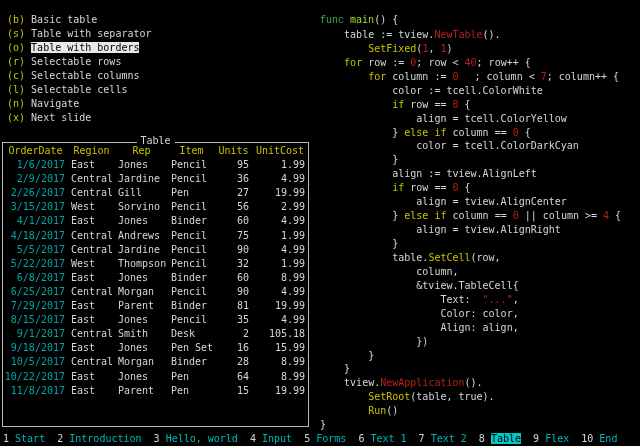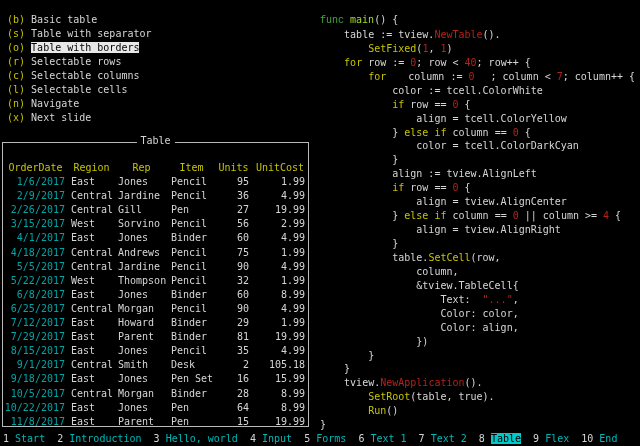--- a/index.html
+++ b/index.html
@@ -6,21 +6,21 @@
   html, body { margin: 0; padding: 0; background: #000; }
   .screen {
     position: relative; width: 640px; height: 446px; overflow: hidden;
     background: #000;
     font-family: "DejaVu Sans Mono", monospace;
     font-size: 10px; color: #d6d6d6;
   }
   .menu { position: absolute; left: 7px; top: 13px; white-space: pre; line-height: 13.94px; }
   .tablebox { position: absolute; left: 2px; top: 142px; width: 307px; height: 285px; }
   .tabletitle { position: absolute; top: -8px; left: 50%; transform: translateX(-50%); background: #000; padding: 0 4px; }
-  table.data { border-collapse: collapse; width: 100%; table-layout: fixed; margin-top: 18px; }
+  table.data { border-collapse: collapse; width: 100%; table-layout: fixed; margin-top: 1px; }
   .data th, .data td { height: 14.1px; line-height: 14.1px; padding: 0; font-weight: normal; white-space: pre; overflow: hidden; font-size: 10px; }
   .al { text-align: left; padding-left: 3px !important; }
   .ar { text-align: right; padding-right: 3px !important; }
   .ac { text-align: center; }
   .code { position: absolute; left: 320px; top: 13px; margin: 0; line-height: 13.94px; white-space: pre; font-family: inherit; font-size: 10px; }
   .statusbar { position: absolute; left: 3px; top: 431px; height: 15px; line-height: 15px; white-space: pre; }
 </style>
 </head>
 <body>
 
@@ -124,28 +124,20 @@
           </tr>
           <tr>
             <td class="ar" style="color: rgb(0, 165, 165);">6/25/2017</td>
             <td class="al">Central</td>
             <td class="al">Morgan</td>
             <td class="al">Pencil</td>
             <td class="ar">90</td>
             <td class="ar">4.99</td>
           </tr>
           <tr>
-            <td class="ar" style="color: rgb(0, 165, 165);">7/12/2017</td>
-            <td class="al">East</td>
-            <td class="al">Howard</td>
-            <td class="al">Binder</td>
-            <td class="ar">29</td>
-            <td class="ar">1.99</td>
-          </tr>
-          <tr>
             <td class="ar" style="color: rgb(0, 165, 165);">7/29/2017</td>
             <td class="al">East</td>
             <td class="al">Parent</td>
             <td class="al">Binder</td>
             <td class="ar">81</td>
             <td class="ar">19.99</td>
           </tr>
           <tr>
             <td class="ar" style="color: rgb(0, 165, 165);">8/15/2017</td>
             <td class="al">East</td>
@@ -195,39 +187,39 @@
             <td class="ar">19.99</td>
           </tr>
         </tbody>
     </table>
   </div>
 
   <pre class="code" id="code"><span style="color: rgb(68, 163, 64); font-family: Liberation Mono, monospace;">func</span><span style="color: rgb(214, 214, 214);"> </span><span style="color: rgb(163, 217, 39);">main</span><span style="color: rgb(214, 214, 214);">() {</span>
 <span style="color: rgb(214, 214, 214);">    table := tview.</span><span style="color: rgb(180, 34, 24);">NewTable</span><span style="color: rgb(214, 214, 214);">().</span>
 <span style="color: rgb(214, 214, 214);">        </span><span style="color: rgb(199, 196, 0); text-align: right;">SetFixed</span><span style="color: rgb(214, 214, 214);">(</span><span style="color: rgb(180, 34, 24);">1</span><span style="color: rgb(214, 214, 214);">, </span><span style="color: rgb(180, 34, 24);">1</span><span style="color: rgb(214, 214, 214);">)</span>
 <span style="color: rgb(214, 214, 214);">    </span><span style="color: rgb(199, 196, 0);">for</span><span style="color: rgb(214, 214, 214);"> row := </span><span style="color: rgb(180, 34, 24);">0</span><span style="color: rgb(214, 214, 214);">; row &lt; </span><span style="color: rgb(180, 34, 24);">40</span><span style="color: rgb(214, 214, 214);">; row++ {</span>
-<span style="color: rgb(214, 214, 214);">        </span><span style="color: rgb(199, 196, 0);">for</span><span style="color: rgb(214, 214, 214); margin-left: 16px;"> column := </span><span style="color: rgb(180, 34, 24);">0</span><span style="color: rgb(214, 214, 214); margin-left: 16px;">; column &lt; </span><span style="color: rgb(180, 34, 24);">7</span><span style="color: rgb(214, 214, 214);">; column++ {</span>
+<span style="color: rgb(214, 214, 214);">        </span><span style="color: rgb(199, 196, 0);">for</span><span style="color: rgb(214, 214, 214);"> column := </span><span style="color: rgb(180, 34, 24);">0</span><span style="color: rgb(214, 214, 214); margin-left: 16px;">; column &lt; </span><span style="color: rgb(180, 34, 24);">7</span><span style="color: rgb(214, 214, 214);">; column++ {</span>
 <span style="color: rgb(214, 214, 214);">            color := tcell.ColorWhite</span>
 <span style="color: rgb(214, 214, 214);">            </span><span style="color: rgb(199, 196, 0);">if</span><span style="color: rgb(214, 214, 214);"> row == </span><span style="color: rgb(180, 34, 24);">0</span><span style="color: rgb(214, 214, 214);"> {</span>
 <span style="color: rgb(214, 214, 214);">                align = tcell.ColorYellow</span>
 <span style="color: rgb(214, 214, 214);">            } </span><span style="color: rgb(199, 196, 0);">else</span><span style="color: rgb(214, 214, 214);"> </span><span style="color: rgb(199, 196, 0);">if</span><span style="color: rgb(214, 214, 214);"> column == </span><span style="color: rgb(180, 34, 24);">0</span><span style="color: rgb(214, 214, 214);"> {</span>
 <span style="color: rgb(214, 214, 214);">                color = tcell.ColorDarkCyan</span>
 <span style="color: rgb(214, 214, 214);">            }</span>
 <span style="color: rgb(214, 214, 214);">            align := tview.AlignLeft</span>
 <span style="color: rgb(214, 214, 214);">            </span><span style="color: rgb(199, 196, 0);">if</span><span style="color: rgb(214, 214, 214);"> row == </span><span style="color: rgb(180, 34, 24);">0</span><span style="color: rgb(214, 214, 214);"> {</span>
 <span style="color: rgb(214, 214, 214);">                align = tview.AlignCenter</span>
 <span style="color: rgb(214, 214, 214);">            } </span><span style="color: rgb(199, 196, 0);">else</span><span style="color: rgb(214, 214, 214);"> </span><span style="color: rgb(199, 196, 0);">if</span><span style="color: rgb(214, 214, 214);"> column == </span><span style="color: rgb(180, 34, 24);">0</span><span style="color: rgb(214, 214, 214);"> || column &gt;= </span><span style="color: rgb(180, 34, 24);">4</span><span style="color: rgb(214, 214, 214);"> {</span>
 <span style="color: rgb(214, 214, 214);">                align = tview.AlignRight</span>
 <span style="color: rgb(214, 214, 214);">            }</span>
 <span style="color: rgb(214, 214, 214);">            table.</span><span style="color: rgb(199, 196, 0);">SetCell</span><span style="color: rgb(214, 214, 214);">(row,</span>
 <span style="color: rgb(214, 214, 214);">                column,</span>
 <span style="color: rgb(214, 214, 214);">                &amp;tview.TableCell{</span>
 <span style="color: rgb(214, 214, 214);">                    Text:  </span><span style="color: rgb(180, 34, 24);">"..."</span><span style="color: rgb(214, 214, 214);">,</span>
 <span style="color: rgb(214, 214, 214);">                    Color: color,</span>
-<span style="color: rgb(214, 214, 214);">                    Color: align,</span>
+<span style="color: rgb(214, 214, 214);">                    Align: align,</span>
 <span style="color: rgb(214, 214, 214);">                })</span>
 <span style="color: rgb(214, 214, 214);">        }</span>
 <span style="color: rgb(214, 214, 214);">    }</span>
 <span style="color: rgb(214, 214, 214);">    tview.</span><span style="color: rgb(180, 34, 24);">NewApplication</span><span style="color: rgb(214, 214, 214);">().</span>
 <span style="color: rgb(214, 214, 214);">        </span><span style="color: rgb(199, 196, 0);">SetRoot</span><span style="color: rgb(214, 214, 214);">(table, true).</span>
 <span style="color: rgb(214, 214, 214);">        </span><span style="color: rgb(199, 196, 0);">Run</span><span style="color: rgb(214, 214, 214);">()</span>
 <span style="color: rgb(214, 214, 214);">}</span>
 </pre>
 
   <div class="statusbar" id="statusbar"><span><span style="color: rgb(214, 214, 214);">1</span> <span style="color: rgb(0, 183, 183);">Start</span></span>  <span><span style="color: rgb(214, 214, 214);">2</span> <span style="color: rgb(0, 183, 183);">Introduction</span></span>  <span><span style="color: rgb(214, 214, 214);">3</span> <span style="color: rgb(0, 183, 183);">Hello, world</span></span>  <span><span style="color: rgb(214, 214, 214);">4</span> <span style="color: rgb(0, 183, 183);">Input</span></span>  <span><span style="color: rgb(214, 214, 214);">5</span> <span style="color: rgb(0, 183, 183);">Forms</span></span>  <span><span style="color: rgb(214, 214, 214);">6</span> <span style="color: rgb(0, 183, 183);">Text 1</span></span>  <span><span style="color: rgb(214, 214, 214);">7</span> <span style="color: rgb(0, 183, 183);">Text 2</span></span>  <span><span style="color: rgb(214, 214, 214);">8</span> <span style="color: rgb(0, 0, 0); background: rgb(0, 201, 201);">Table</span></span>  <span><span style="color: rgb(214, 214, 214);">9</span> <span style="color: rgb(0, 183, 183);">Flex</span></span>  <span><span style="color: rgb(214, 214, 214);">10</span> <span style="color: rgb(0, 183, 183);">End</span></span></div>

